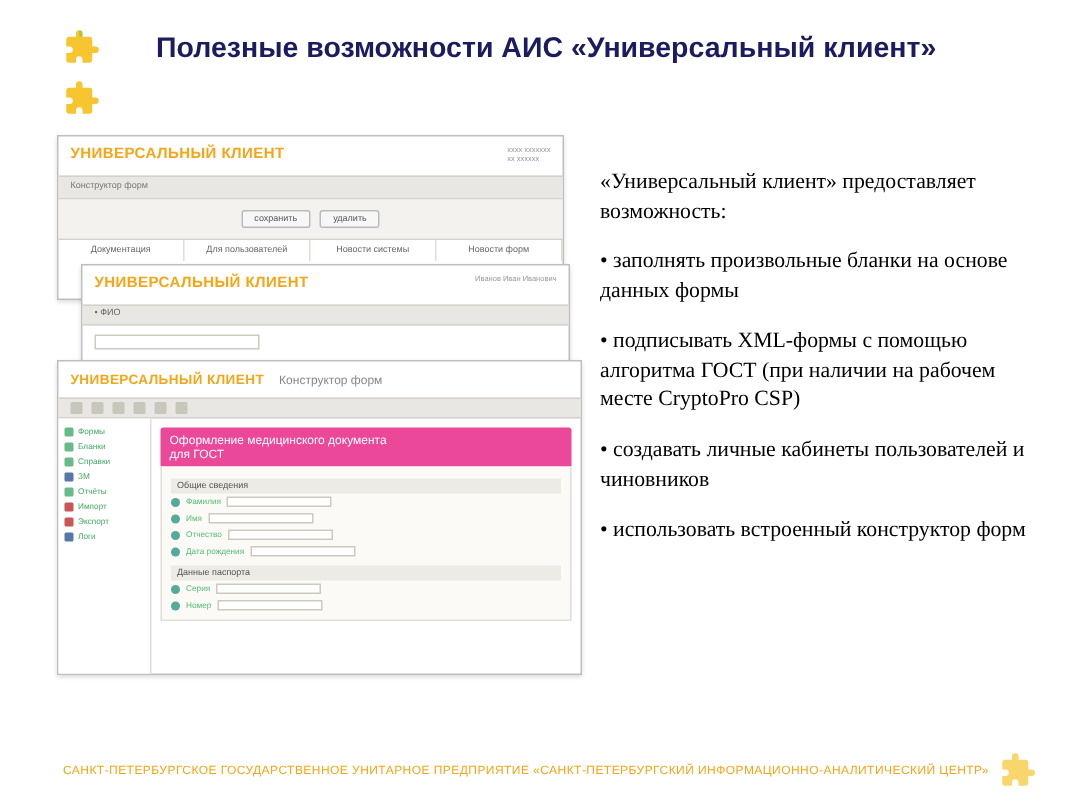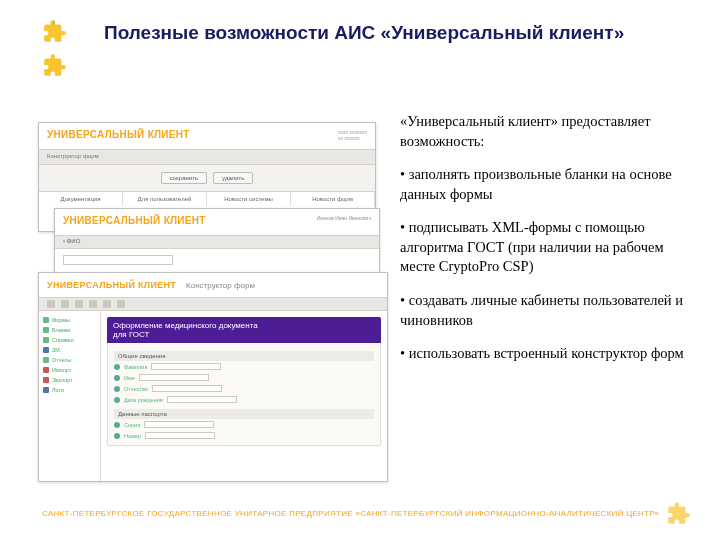--- a/index.html
+++ b/index.html
@@ -54,21 +54,20 @@
     left: 38px; top: 90px;
     width: 350px; height: 370px;
   }
   .shot {
     position: absolute;
     background: #fff;
     border: 1px solid #bfbfbf;
     box-shadow: 0 1px 3px rgba(0,0,0,.15);
     font-size: 6px;
     color: #555;
-    margin-top: 32px;
   }
   .shot .brand {
     font-weight: bold;
     color: #f5a516;
     letter-spacing: .3px;
   }
   .shot .bar { background: #e9e7e3; border-top:1px solid #d5d2cb; border-bottom:1px solid #d5d2cb; }
   .shot .grey { background: #f3f2ee; }
 
   
@@ -95,21 +94,21 @@
   .s3 .tb { height: 14px; display:flex; gap:6px; padding:2px 8px; align-items:center; }
   .s3 .ic { width:8px; height:8px; background:#c9c6be; border-radius:1px; }
   .s3 .main { flex:1; display:flex; }
   .s3 .side { width: 62px; background:#fff; border-right:1px solid #e0ded8; padding:4px; }
   .s3 .side .li { font-size:5.5px; color:#4a6; padding:2px 0; display:flex; align-items:center; gap:3px; }
   .s3 .side .li::before { content:""; width:6px; height:6px; background:#6b8; border-radius:1px; display:inline-block; }
   .s3 .side .li.r::before { background:#c55; }
   .s3 .side .li.b::before { background:#57a; }
   .s3 .cont { flex:1; padding:6px; }
   .s3 .panel-title {
-    background:#4c1d95; color:#fff; font-size:8px; padding:4px 6px;
+    background:#ec4899; color:#fff; font-size:8px; padding:4px 6px;
     border-radius:2px 2px 0 0;
   }
   .s3 .panel-body { background:#fbfaf7; border:1px solid #e0ded8; border-top:none; padding:4px 6px; }
   .s3 .sect { background:#ecebe5; font-size:6px; color:#555; padding:2px 4px; margin-top:4px; }
   .s3 .field { display:flex; align-items:center; gap:4px; padding:2px 0; font-size:5.5px; color:#5b7; }
   .s3 .field .dot { width:6px; height:6px; border-radius:50%; background:#5a9; }
   .s3 .field .box { width:70px; height:7px; background:#fff; border:1px solid #cdc9bf; }
 </style>
 </head>
 <body>

